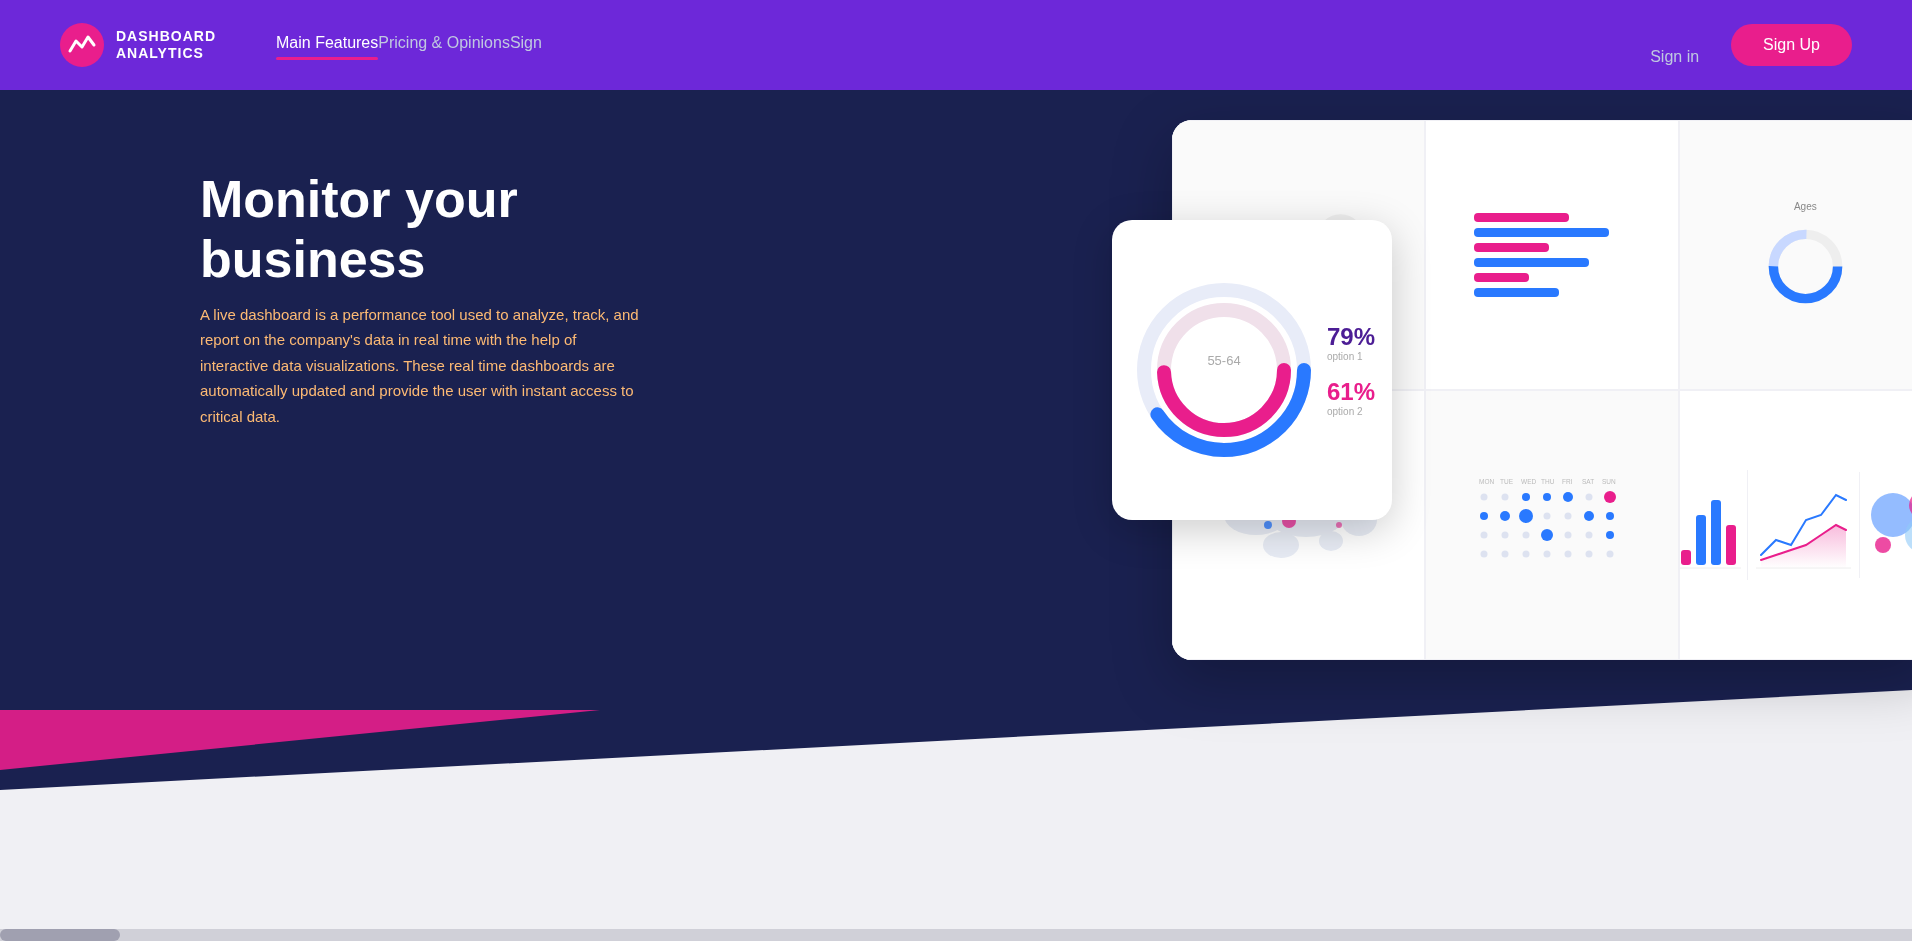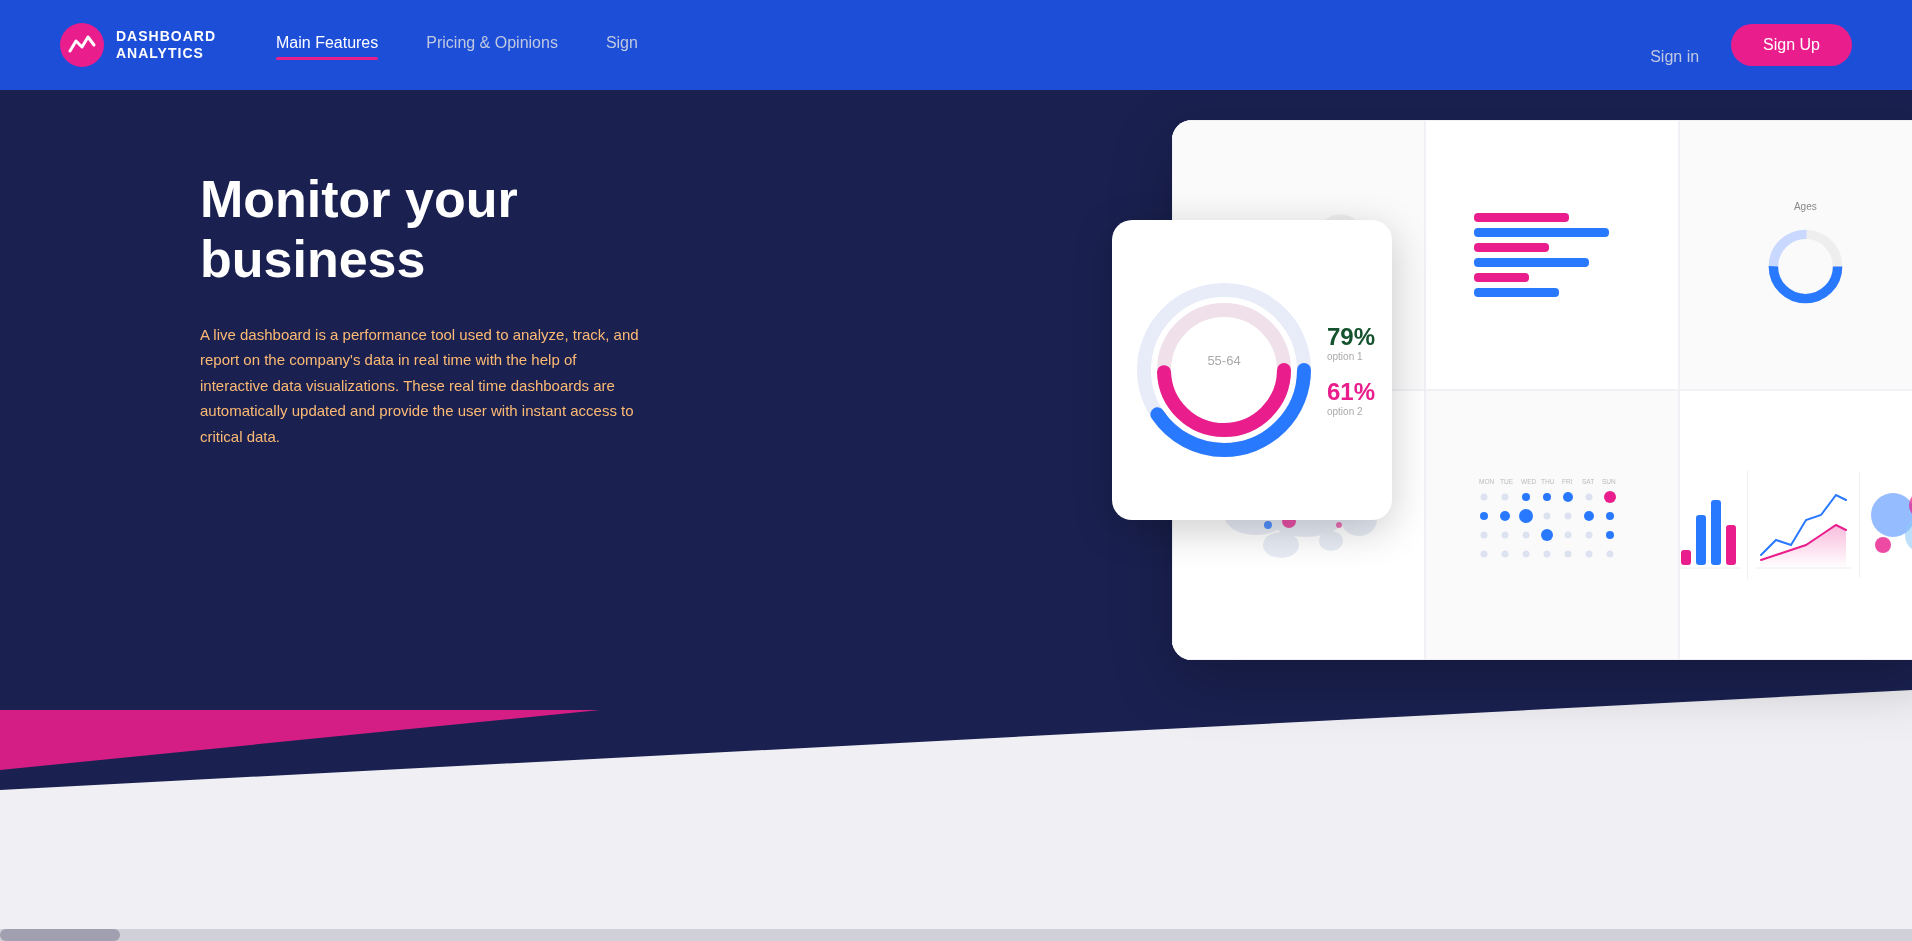--- a/index.html
+++ b/index.html
@@ -1,20 +1,20 @@
 <!DOCTYPE html>
 <html><head>
   <meta charset="utf-8">
   <style>
     * { margin: 0; padding: 0; box-sizing: border-box; }
     body { font-family: 'Segoe UI', Arial, sans-serif; overflow-x: hidden; background: #f0f0f4; }
 
     
     .navbar {
-      background: #1d4ed8;
+      background: #6d28d9;
       display: flex;
       align-items: center;
       padding: 9px 60px;
       height: 90px;
       position: relative;
       z-index: 10;
     }
     .logo-area {
       display: flex;
       align-items: center;
@@ -29,21 +29,20 @@
     .logo-text {
       color: #fff;
       font-size: 14px;
       font-weight: 700;
       line-height: 1.2;
       letter-spacing: 1px;
     }
     .nav-links {
       display: flex;
       align-items: flex-start;
-      gap: 48px;
       flex: 1;
     }
     .nav-link {
       color: #c0c8e0;
       text-decoration: none;
       font-size: 16px;
       font-weight: 500;
       position: relative;
       padding-bottom: 4px;
     }
@@ -95,21 +94,21 @@
       padding: 80px 60px 60px 200px;
       max-width: 700px;
       z-index: 2;
       position: relative;
     }
     .hero-title {
       color: #fff;
       font-size: 52px;
       font-weight: 700;
       line-height: 1.15;
-      margin-bottom: 32px;
+      margin-bottom: 12px;
     }
     .hero-desc {
       color: #fdba74;
       font-size: 15px;
       line-height: 1.7;
       margin-bottom: 44px;
       max-width: 500px;
     }
     .try-btn {
       background: #e91e8c;
@@ -391,21 +390,21 @@
           <circle cx="95" cy="95" r="80" fill="none" stroke="#2979ff" stroke-width="14" stroke-dasharray="330 503" stroke-dashoffset="126" stroke-linecap="round"></circle>
 
           <circle cx="95" cy="95" r="60" fill="none" stroke="#f0e0ea" stroke-width="14"></circle>
           <circle cx="95" cy="95" r="60" fill="none" stroke="#e91e8c" stroke-width="14" stroke-dasharray="280 377" stroke-dashoffset="94" stroke-linecap="round"></circle>
 
           <text x="95" y="90" text-anchor="middle" font-size="13" fill="#aaa">55-64</text>
         </svg>
 
         <div style="margin-left:8px; display:flex; flex-direction:column; gap:16px;">
           <div>
-            <div style="font-size:24px; font-weight:700; color:#14532d;">79%</div>
+            <div style="font-size:24px; font-weight:700; color:#4c1d95;">79%</div>
             <div style="font-size:10px; color:#aaa;">option 1</div>
           </div>
           <div>
             <div style="font-size:24px; font-weight:700; color:#e91e8c;">61%</div>
             <div style="font-size:10px; color:#aaa;">option 2</div>
           </div>
         </div>
       </div>
     </div>
 

